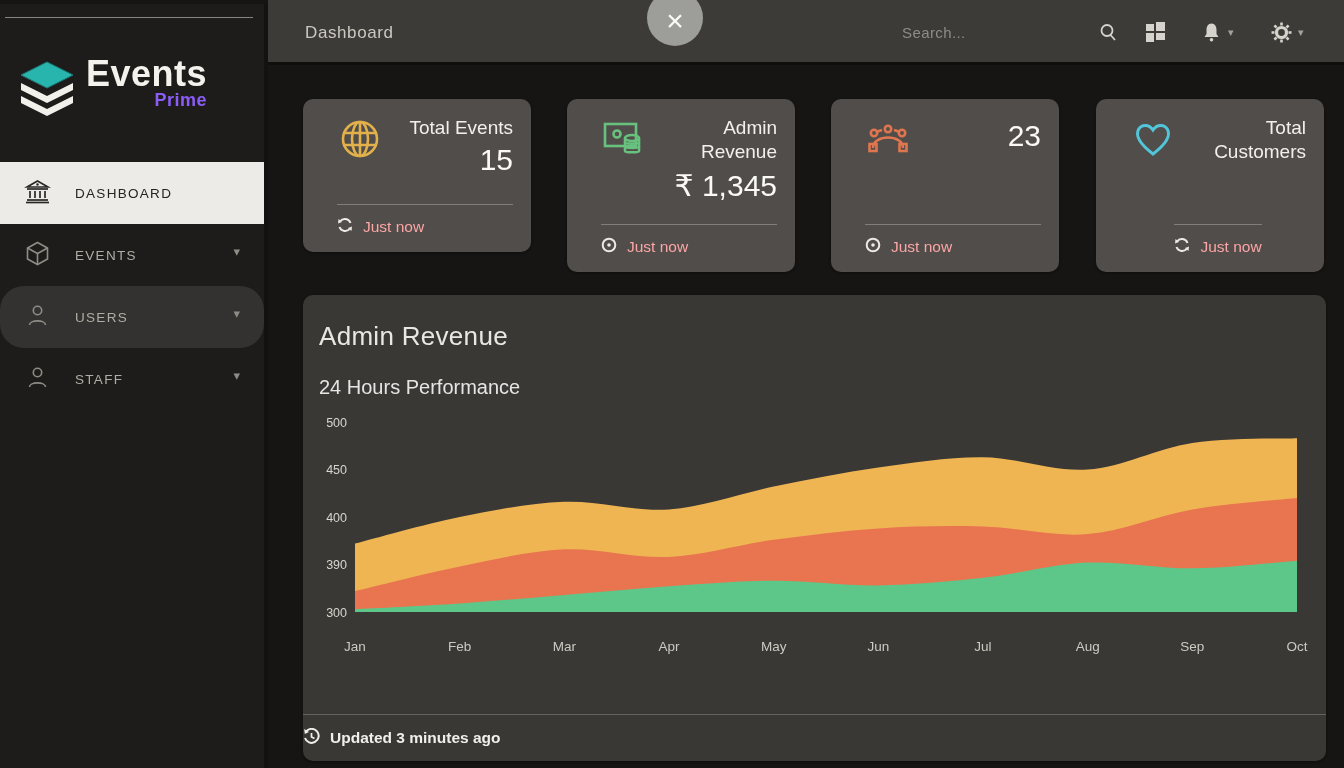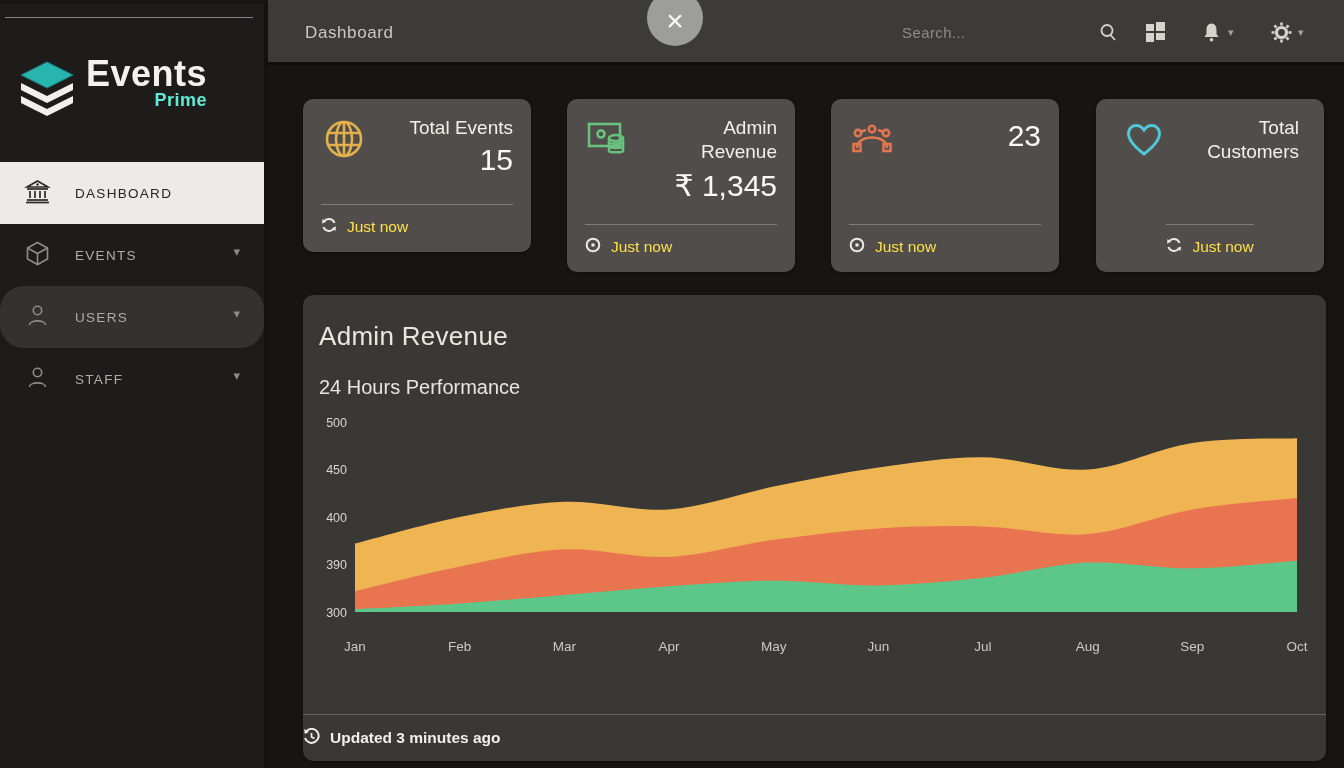--- a/index.html
+++ b/index.html
@@ -6,21 +6,21 @@
   html,body { width:1344px; height:768px; overflow:hidden; background:#171513;
     font-family:"Liberation Sans","DejaVu Sans",sans-serif; }
 
   
   .sidebar { position:absolute; left:0; top:4px; width:268px; height:768px;
     background:#1e1c1a; border-right:4px solid #131211; }
   .sidebar-topline { position:absolute; left:5px; top:13px; width:248px; height:1px; background:#87847f; }
   .logo { position:absolute; left:16px; top:52px; display:flex; align-items:flex-start; }
   .logo-text { margin-left:8px; }
   .logo-brand { font-size:36px; font-weight:bold; color:#f4f2ec; letter-spacing:.5px; line-height:1.0; }
-  .logo-sub { font-size:18px; font-weight:bold; color:#5eead4; text-align:right; margin-top:-2px; letter-spacing:.5px; }
+  .logo-sub { font-size:18px; font-weight:bold; color:#8b5cf6; text-align:right; margin-top:-2px; letter-spacing:.5px; }
   .menu { position:absolute; left:0; top:158px; width:100%; }
   .menu-item { position:relative; height:62px; display:flex; align-items:center;
     padding-left:24px; color:#b0ada6; cursor:pointer; }
   .menu-item .mi-label { margin-left:24px; font-size:13.5px; letter-spacing:1.3px; }
   .menu-item svg { flex:0 0 auto; }
   .menu-item.active { background:#edebe8; color:#262422; }
   .menu-item.hover { background:#343230;border-radius:24px; }
   .mi-chevron { position:absolute; right:24px; top:20px; font-size:13px; color:#8f8c86; }
 
   
@@ -31,29 +31,29 @@
     background:#9d9d99; display:flex; align-items:center; justify-content:center; cursor:pointer; }
   .tb-close span { color:#fbfbfa; font-size:30px; font-weight:300; margin-top:6px; line-height:1; }
   .tb-search-text { position:absolute; left:634px; top:24px; font-size:15px; color:#8f8c85; letter-spacing:.4px; }
   .tb-ic { position:absolute; top:22px; cursor:pointer; }
   .tb-chev { position:absolute; top:26px; font-size:11px; color:#a5a29b; cursor:pointer; }
 
   
   .content { position:absolute; left:268px; top:68px; width:1076px; height:700px; background:#171513; }
 
   .stat-card { position:absolute; width:228px; border-radius:10px; background:#504d4a;
-    display:flex; flex-direction:column; box-shadow:0 1px 3px rgba(0,0,0,.4); }
+    display:flex; flex-direction:column; box-shadow:0 1px 3px rgba(0,0,0,.4);padding-left:16px; }
   .sc-top { display:flex; padding:17px 18px 0 18px; }
   .sc-icon { width:46px; height:46px; flex:0 0 auto; }
   .sc-right { margin-left:auto; text-align:right; }
   .sc-title { font-size:19px; color:#f3f0ea; line-height:1.28; max-width:132px; margin-left:auto; }
   .sc-value { font-size:30px; color:#fbf9f5; margin-top:3px; }
   .sc-bottom { margin-top:auto; }
   .sc-divider { height:1px; background:rgba(255,255,255,.28); margin:0 18px; }
-  .sc-footer { display:flex; align-items:center; padding:12px 18px 15px 18px; color:#fde047; font-size:15.5px; }
+  .sc-footer { display:flex; align-items:center; padding:12px 18px 15px 18px; color:#fca5a5; font-size:15.5px; }
   .sc-footer svg { margin-right:10px; }
 
   
   .chart-card { position:absolute; left:35px; top:227px; width:1023px; height:466px;
     border-radius:10px; background:#3a3835; box-shadow:0 1px 3px rgba(0,0,0,.4); }
   .cc-title { position:absolute; left:16px; top:26px; font-size:26px; color:#eae7e0; font-weight:500; letter-spacing:.3px; }
   .cc-subtitle { position:absolute; left:16px; top:81px; font-size:20px; color:#e5e5e5; }
   .cc-plot { position:absolute; left:14px; top:108px; }
   .cc-footer { position:absolute; left:0; bottom:0; width:100%; height:47px;
     border-top:1px solid rgba(255,255,255,.22); display:flex; align-items:center; }

